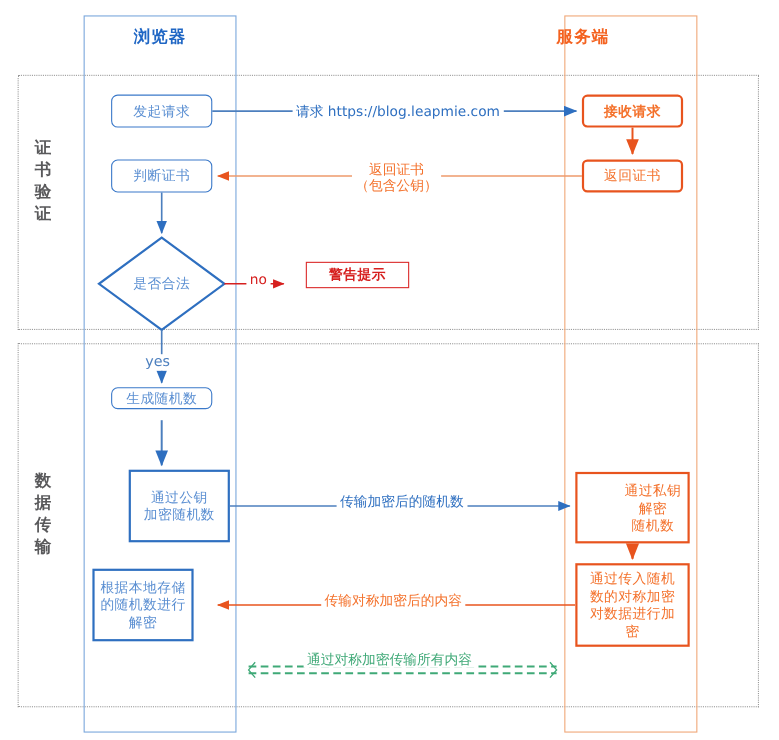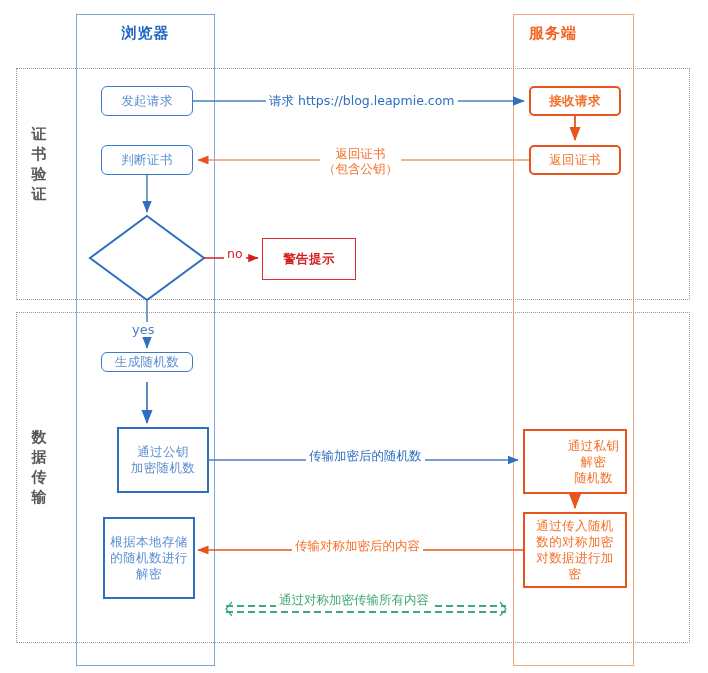--- a/index.html
+++ b/index.html
@@ -80,26 +80,26 @@
   .node.blue{ border:2px solid #2E6FC0; color:#2E6FC0; }
   .node.blue.soft{ border:1.8px solid #3B79C9; color:#5B8FD2; border-radius:6px;}
   .node.orange{ border:2px solid #E8541E; color:#F4712B; }
   .node.red{ border:1.6px solid #DB2B2B; color:#D6201F; font-weight:bold; }
 
   
   #n-send     { left:101px; top:86px;  width:92px;  height:30px; }
   #n-judge    { left:101px; top:145px; width:92px;  height:30px; }
   #n-gen      { left:101px; top:352px; width:92px;  height:20px; }
   #n-encrypt  { left:117px; top:427px; width:92px;  height:66px; }
-  #n-decrypt  { left:103px; top:517px; width:92px;  height:82px; }
+  #n-decrypt  { left:84px; top:517px; width:92px;  height:66px; }
   #n-recv     { left:529px; top:86px;  width:92px;  height:30px; }
   #n-cert     { left:529px; top:145px; width:92px;  height:30px; }
   #n-privkey  { left:523px; top:429px; width:104px; height:65px; }
   #n-symenc   { left:523px; top:512px; width:104px; height:76px; }
-  #n-warn     { left:262px; top:238px; width:94px;  height:42px; }
+  #n-warn     { left:278px; top:238px; width:94px;  height:24px; }
 
   
   #n-diamond{
     position:absolute;
     left:90px; top:216px; width:114px; height:84px;
   }
   #n-diamond .dtext{
     position:absolute;
     left:0; top:0; width:114px; height:84px;
     display:flex; align-items:center; justify-content:center;
@@ -156,21 +156,21 @@
   <div class="phase-label p2">
     <span>数</span>
     <span>据</span>
     <span>传</span>
     <span>输</span>
   </div>
 
   <div class="lane lane-browser"></div>
   <div class="lane lane-server"></div>
   <div class="lane-title browser abs" style="left:76px;width:139px;">浏览器</div>
-  <div class="lane-title server abs" style="left:505px;width:96px;text-align:center;">服务端</div>
+  <div class="lane-title server abs" style="left:482px;width:96px;text-align:center;">服务端</div>
 
   <svg class="overlay" viewBox="0 0 708 673">
     <defs>
       <marker id="arrB" markerWidth="9" markerHeight="9" refX="7.5" refY="3.2" orient="auto">
         <path d="M0,0 L8,3.2 L0,6.4 z" fill="#2E6FC0"></path>
       </marker>
       <marker id="arrO" markerWidth="9" markerHeight="9" refX="7.5" refY="3.2" orient="auto">
         <path d="M0,0 L8,3.2 L0,6.4 z" fill="#E8541E"></path>
       </marker>
       <marker id="arrR" markerWidth="9" markerHeight="9" refX="7.5" refY="3.2" orient="auto">
@@ -204,20 +204,23 @@
       <path d="M232,602 L226,609 L232,616" stroke-width="1.2" stroke-dasharray="0"></path>
       <path d="M500,602 L506,609 L500,616" stroke-width="1.2"></path>
       <line x1="226" y1="606" x2="506" y2="606" stroke-width="1.8" stroke-dasharray="7,4"></line>
       <line x1="226" y1="612" x2="506" y2="612" stroke-width="1.8" stroke-dasharray="7,4"></line>
     </g>
   </svg>
 
   <div id="n-send" class="node blue soft">发起请求</div>
   <div id="n-judge" class="node blue soft">判断证书</div>
 
+  <div id="n-diamond">
+    <div class="dtext">是否合法</div>
+  </div>
 
   <div id="n-warn" class="node red">警告提示</div>
 
   <div id="n-gen" class="node blue soft">生成随机数</div>
 
   <div id="n-encrypt" class="node blue" style="flex-direction:column;color:#5B8FD2;border-color:#2E6FC0;">
     <span>通过公钥</span>
     <span>加密随机数</span>
   </div>
 

